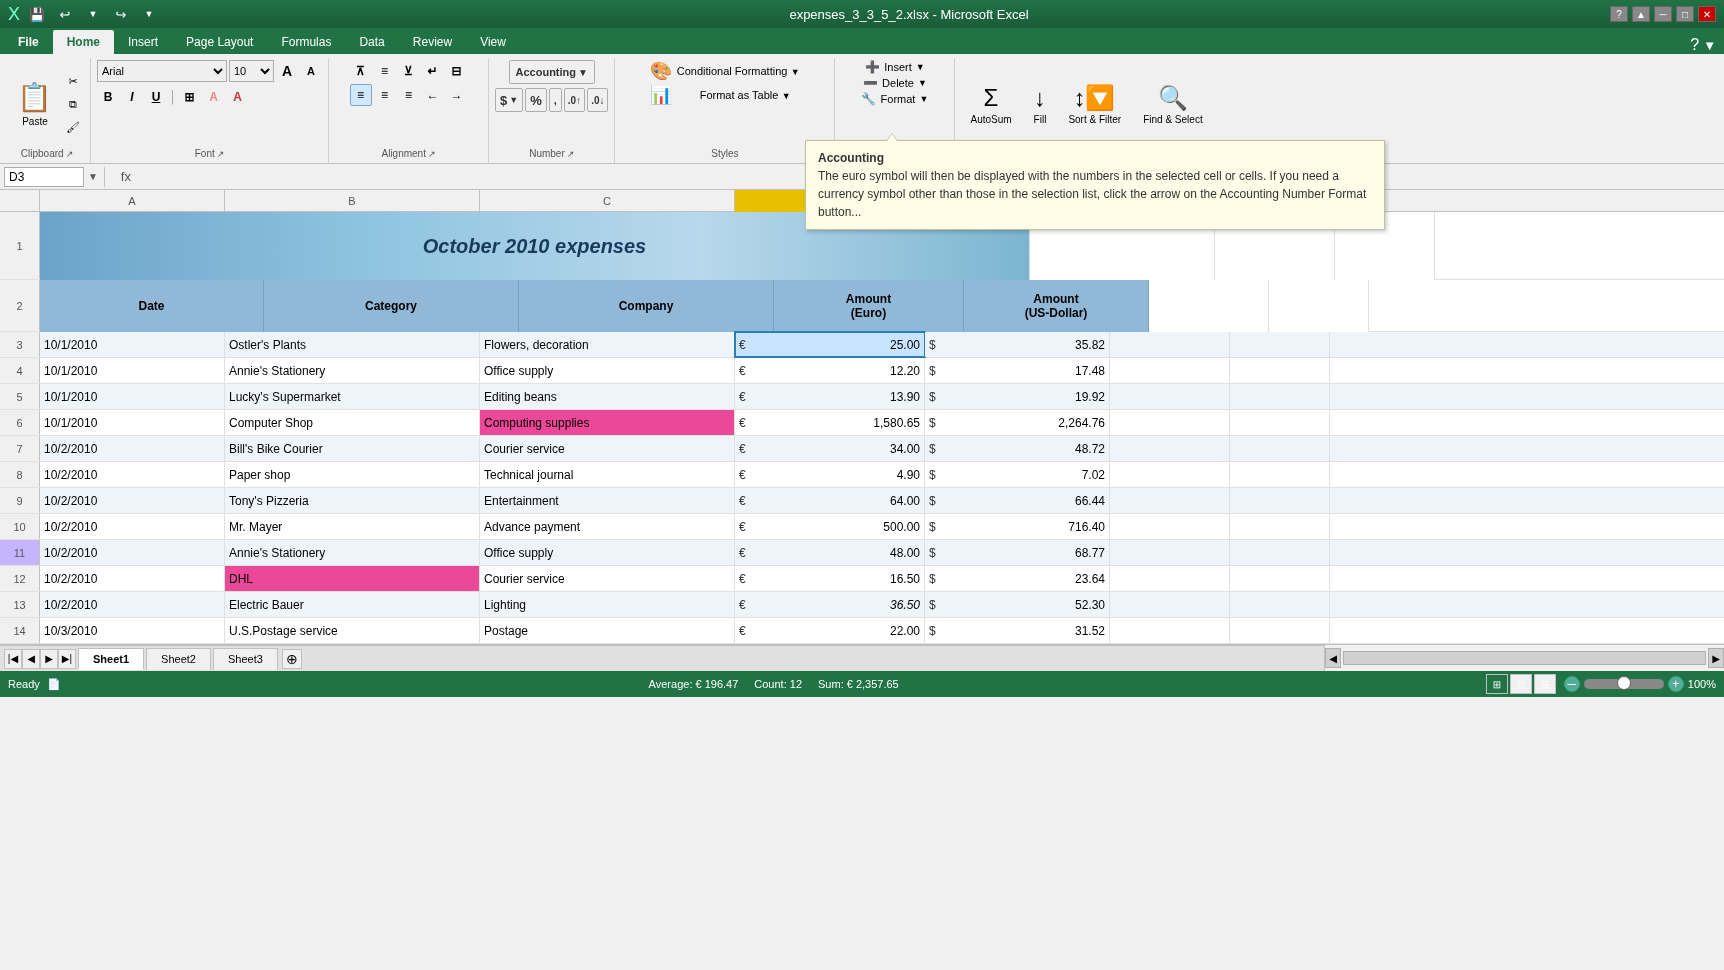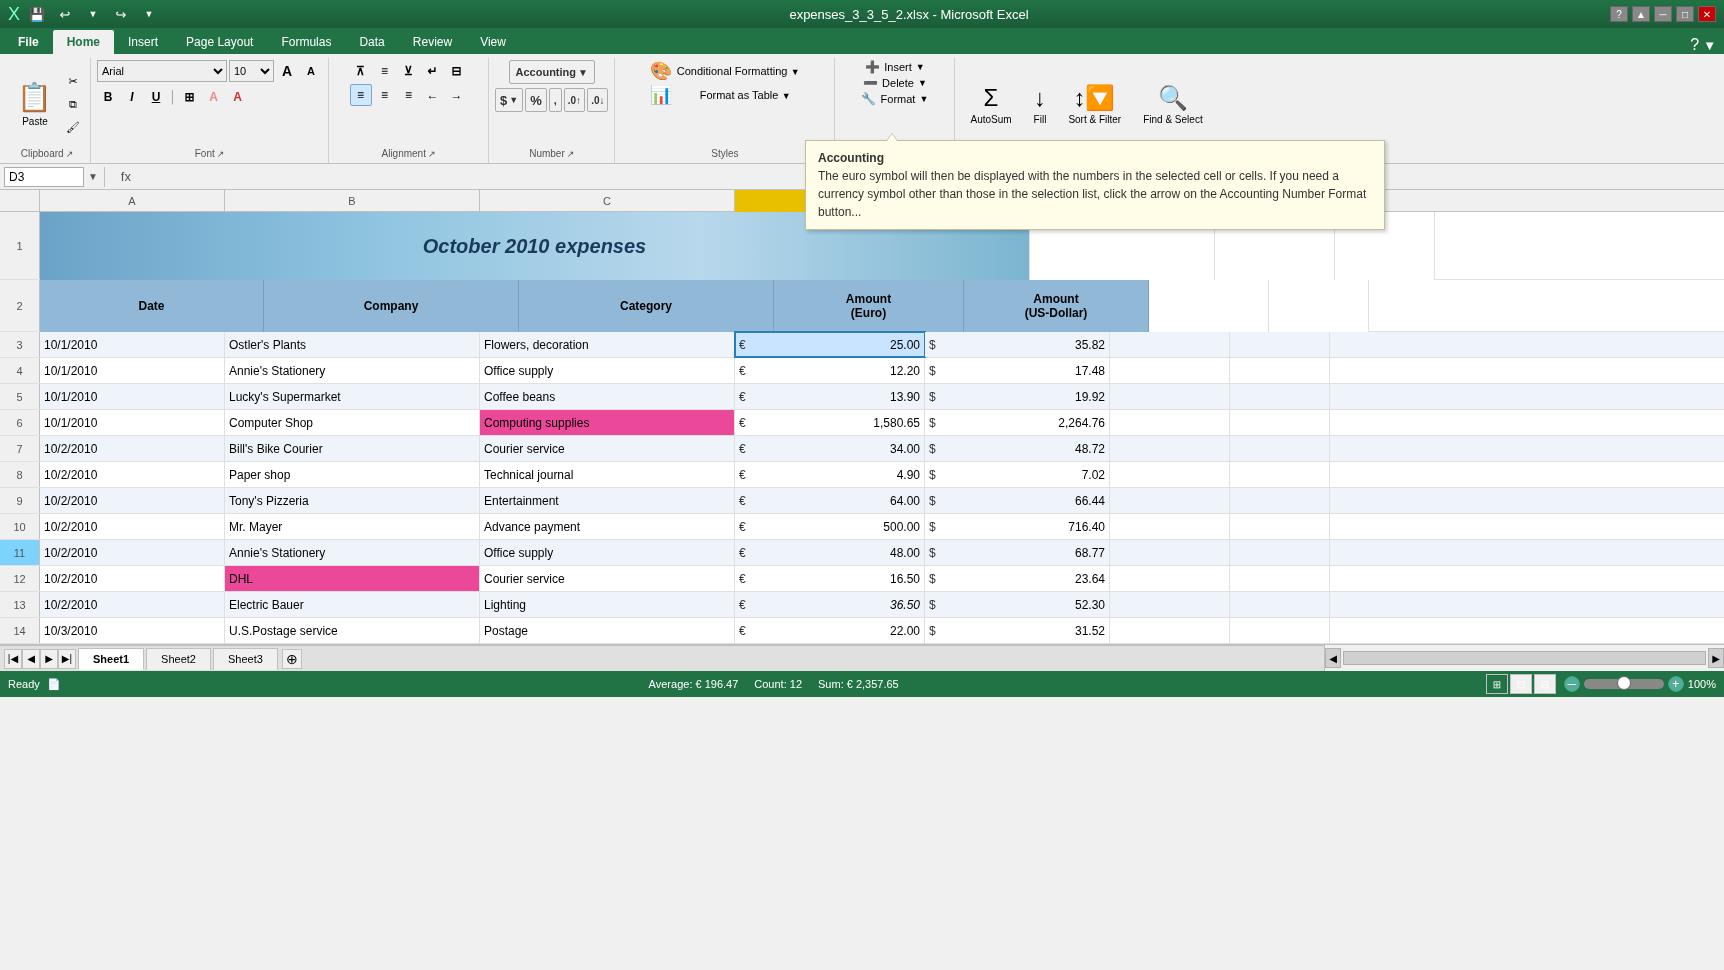--- a/index.html
+++ b/index.html
@@ -565,24 +565,24 @@
       <div class="cell" style="width:120px;height:68px;"></div>
       <div class="cell" style="width:100px;height:68px;"></div>
     </div>
 
     <div class="sheet-row" style="height:52px;">
       <div class="row-num">2</div>
       <div class="cell header-cell" style="width:224px;height:52px;">
         <span>Date</span>
       </div>
       <div class="cell header-cell" style="width:255px;height:52px;">
+        <span>Category</span>
+      </div>
+      <div class="cell header-cell" style="width:255px;height:52px;">
         <span>Company</span>
-      </div>
-      <div class="cell header-cell" style="width:255px;height:52px;">
-        <span>Category</span>
       </div>
       <div class="cell header-cell" style="width:190px;height:52px;">
         <span>Amount<br>(Euro)</span>
       </div>
       <div class="cell header-cell" style="width:185px;height:52px;">
         <span>Amount<br>(US-Dollar)</span>
       </div>
       <div class="cell" style="width:120px;height:52px;"></div>
       <div class="cell" style="width:100px;height:52px;"></div>
     </div>
@@ -617,21 +617,21 @@
         <span style="margin-right:4px;color:#333;">$</span>
         <span style="margin-left:auto;">17.48</span>
       </div>
       <div class="cell" style="width:120px;background:white;"></div>
       <div class="cell" style="width:100px;background:white;"></div>
     </div>
         <div class="sheet-row" style="height: 26px; background: rgb(238, 244, 250);">
       <div class="row-num" style="background:#f0f0f0;">5</div>
       <div class="cell" style="width:185px;background:#eef4fa;">10/1/2010</div>
       <div class="cell" style="width:255px;background:#eef4fa;">Lucky's Supermarket</div>
-      <div class="cell" style="width:255px;background:#eef4fa;">Coffee beans</div>
+      <div class="cell" style="width:255px;background:#eef4fa;">Editing beans</div>
       <div class="cell" style="width:190px;background:#eef4fa;">
         <span style="margin-right:4px;color:#333;">€</span>
         <span style="margin-left:auto;">13.90</span>
       </div>
       <div class="cell" style="width:185px;background:#eef4fa;">
         <span style="margin-right:4px;color:#333;">$</span>
         <span style="margin-left:auto;">19.92</span>
       </div>
       <div class="cell" style="width:120px;background:#eef4fa;"></div>
       <div class="cell" style="width:100px;background:#eef4fa;"></div>
@@ -710,21 +710,21 @@
         <span style="margin-left:auto;">500.00</span>
       </div>
       <div class="cell" style="width:185px;background:white;">
         <span style="margin-right:4px;color:#333;">$</span>
         <span style="margin-left:auto;">716.40</span>
       </div>
       <div class="cell" style="width:120px;background:white;"></div>
       <div class="cell" style="width:100px;background:white;"></div>
     </div>
         <div class="sheet-row" style="height: 26px; background: rgb(238, 244, 250);">
-      <div class="row-num" style="background:#7dd3fc;">11</div>
+      <div class="row-num" style="background:#c4b5fd;">11</div>
       <div class="cell" style="width:185px;background:#eef4fa;">10/2/2010</div>
       <div class="cell" style="width:255px;background:#eef4fa;">Annie's Stationery</div>
       <div class="cell" style="width:255px;background:#eef4fa;">Office supply</div>
       <div class="cell" style="width:190px;background:#eef4fa;">
         <span style="margin-right:4px;color:#333;">€</span>
         <span style="margin-left:auto;">48.00</span>
       </div>
       <div class="cell" style="width:185px;background:#eef4fa;">
         <span style="margin-right:4px;color:#333;">$</span>
         <span style="margin-left:auto;">68.77</span>

